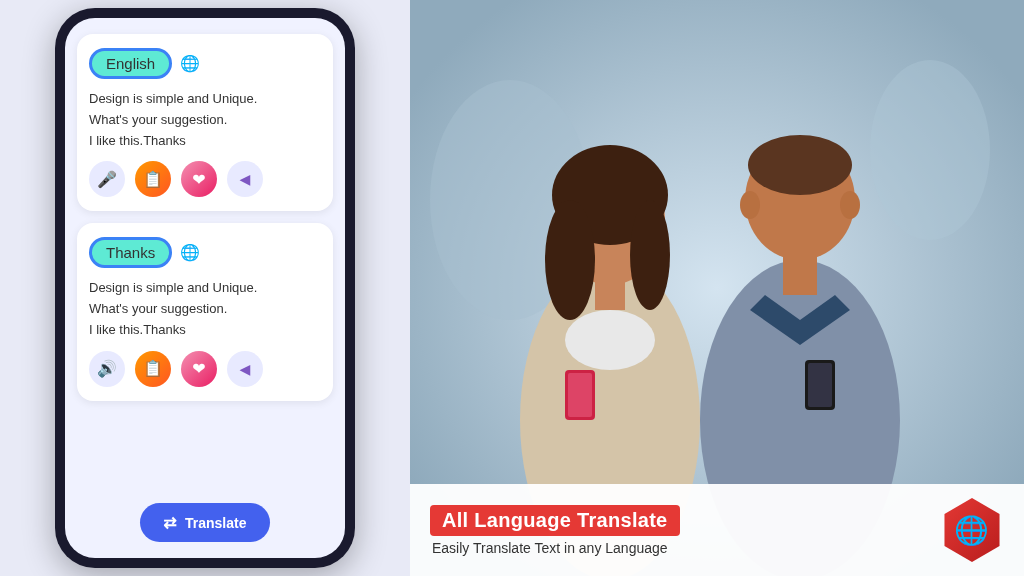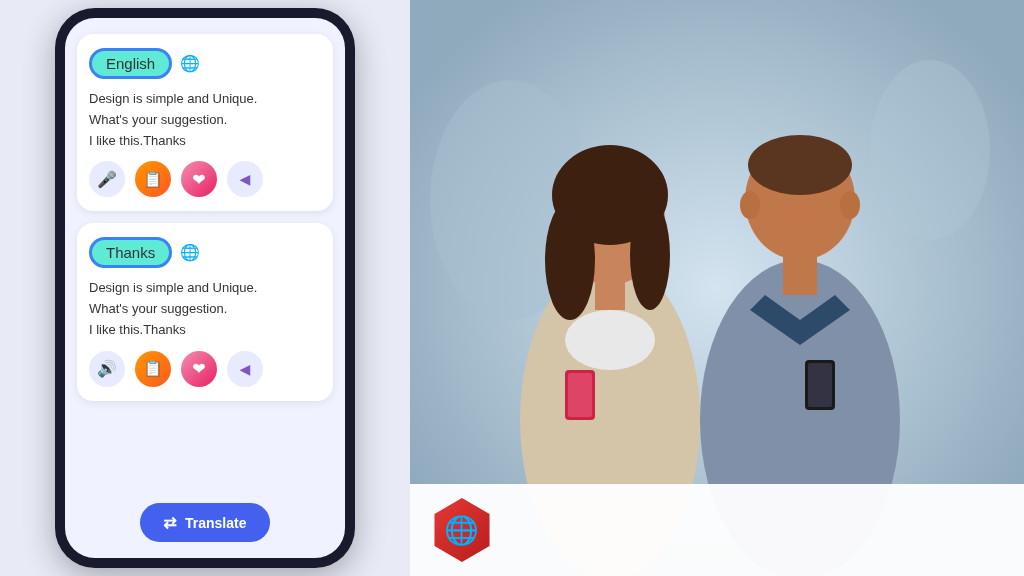--- a/index.html
+++ b/index.html
@@ -313,15 +313,19 @@
       <rect x="373" y="255" width="34" height="40" fill="#c0784a"></rect>
 
       <path d="M355 295 L390 320 L425 295 L440 310 L390 345 L340 310 Z" fill="#2d4a6a"></path>
 
       <rect x="395" y="360" width="30" height="50" rx="4" fill="#1a1a1a"></rect>
       <rect x="398" y="363" width="24" height="44" rx="2" fill="#333344"></rect>
     </svg>
   </div>
 
   <div class="bottom-banner">
+    <div class="banner-content">
+      <span class="banner-title">All Language Translate</span>
+      <span class="banner-subtitle">Easily Translate Text in any  Language</span>
+    </div>
     <div class="globe-hexagon">🌐</div>
   </div>
 </div>
 
 </body></html>

